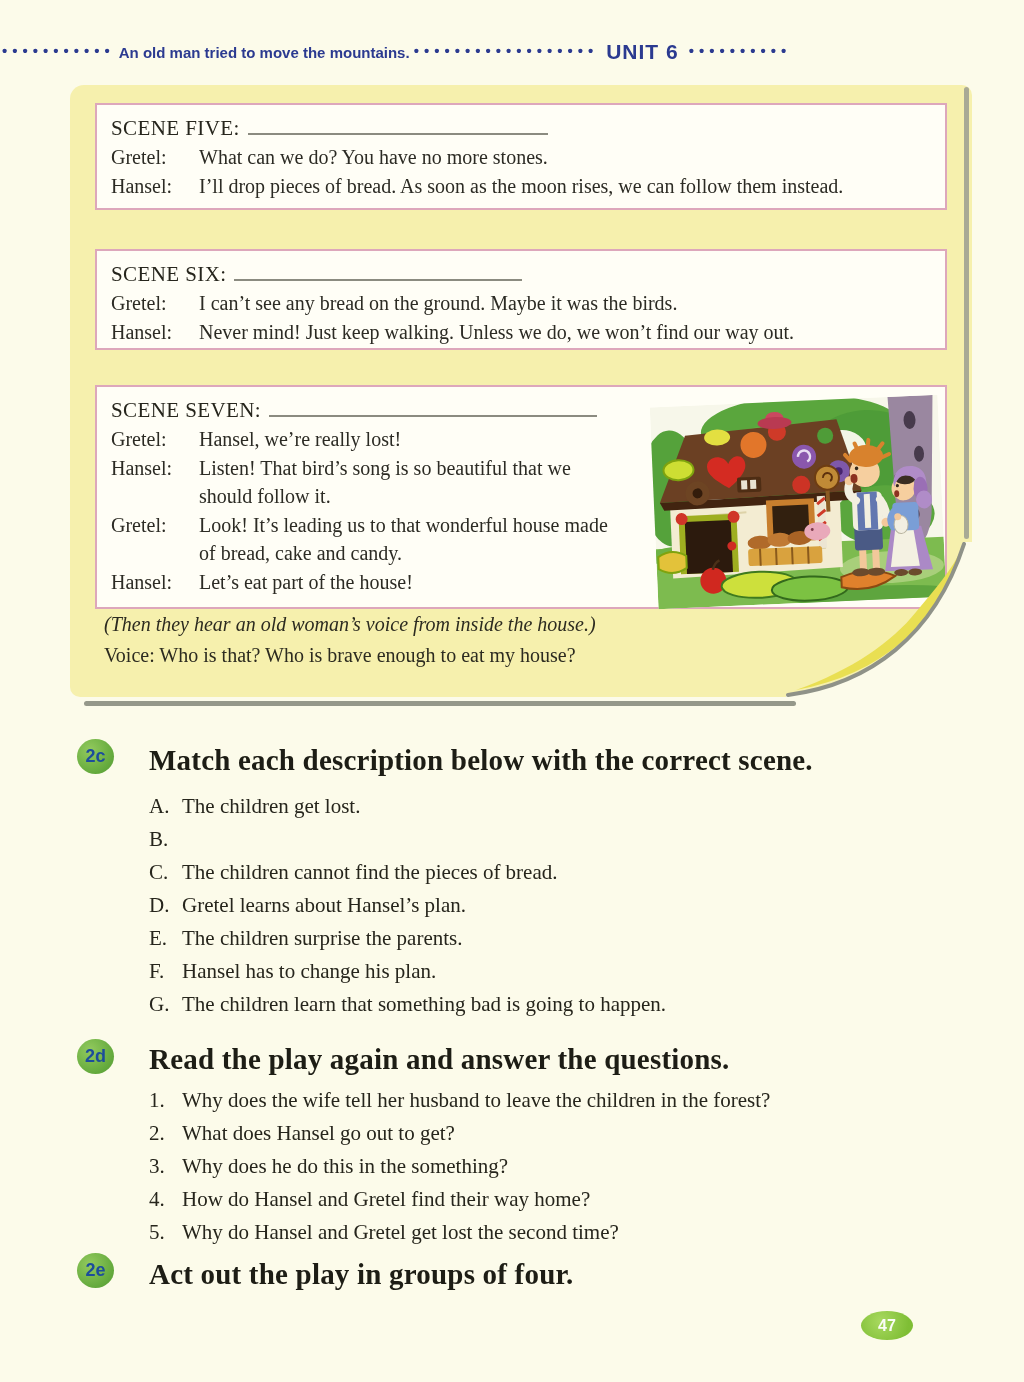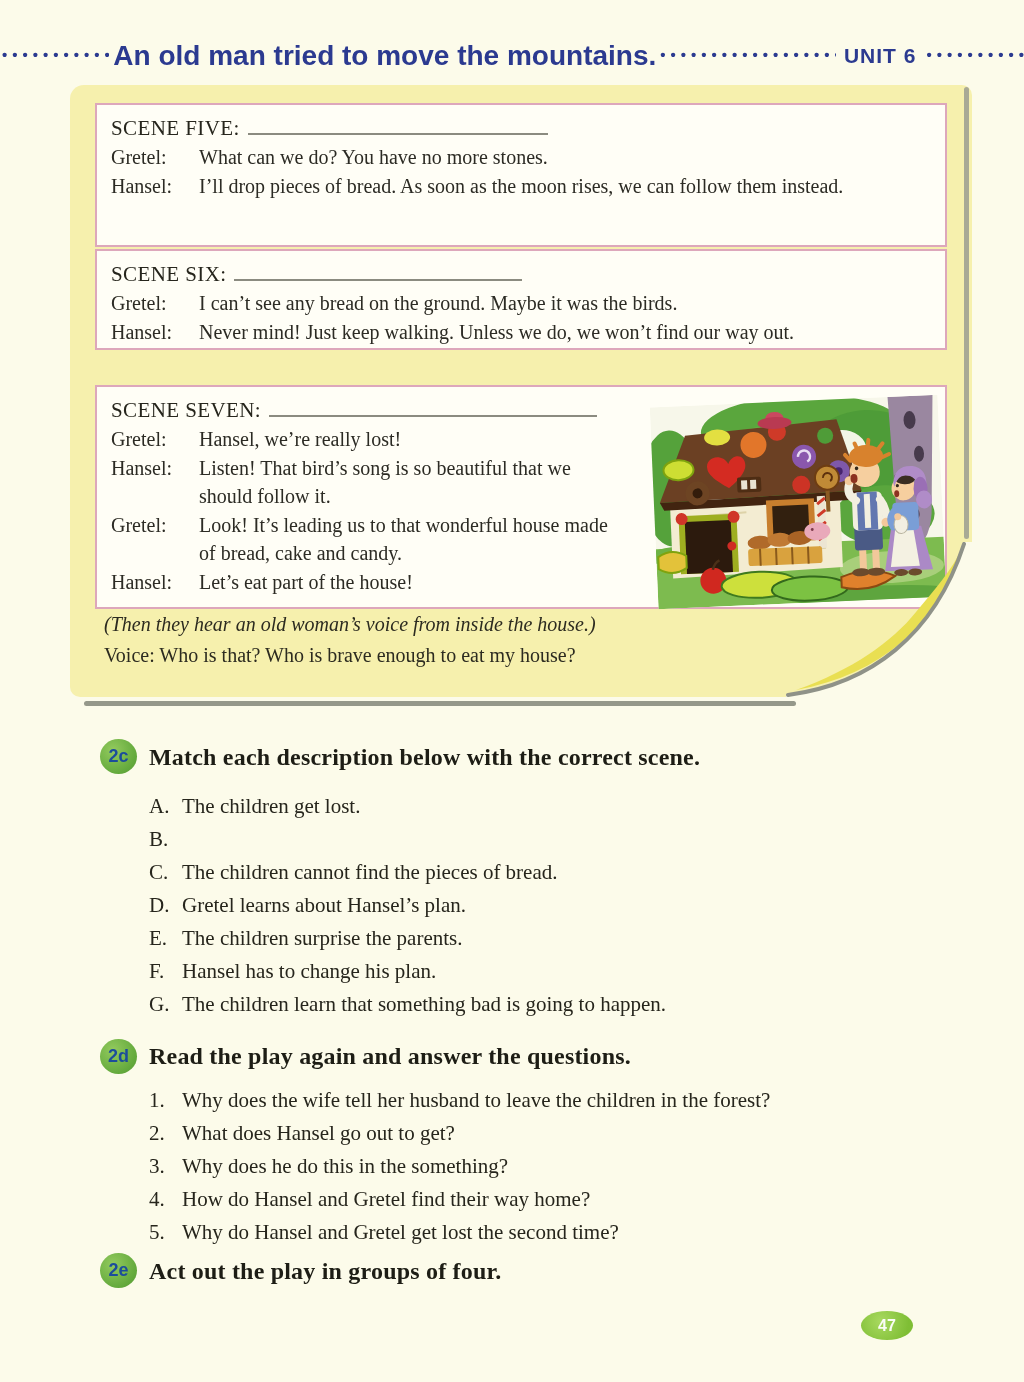--- a/index.html
+++ b/index.html
@@ -13,21 +13,21 @@
   }
 
   
   .header {
     position:absolute; top:40px; left:0; width:1024px;
     display:flex; align-items:center; white-space:nowrap;
     color:#2b3a90; font-family:"Liberation Sans", sans-serif;
   }
   .dots { font-size:15px; font-weight:bold; letter-spacing:5px; position:relative; top:-2px; overflow:hidden; }
   .dots-left { margin-left:2px; }
-  .header-title { font-size:28px; font-weight:700; margin:0 4px 0 4px; }
+  .header-title { font-size:15px; font-weight:700; margin:0 4px 0 4px; }
   .unit-label { font-size:21px; font-weight:800; letter-spacing:1px; margin:0 10px 0 8px; }
 
   
   .pad {
     position:absolute; left:70px; top:85px; width:902px; height:612px;
     background:#f6f0ad;
     border-radius:14px 10px 0 10px;
   }
   .pad-right-edge {
     position:absolute; left:894px; top:2px; width:5px; height:452px;
@@ -39,21 +39,21 @@
   }
   .curl { position:absolute; right:-4px; bottom:-10px; }
 
   
   .scenebox {
     position:absolute; left:25px; width:852px;
     background:#fffef6;
     border:2px solid #dda7bb;
     padding:8px 10px 6px 14px;
   }
-  .box5 { top:18px;  height:144px; }
+  .box5 { top:18px;  height:107px; }
   .box6 { top:164px; height:101px; }
   .box7 { top:300px; height:224px; }
 
   .scene-heading { font-size:21px; letter-spacing:.4px; color:#26251c; line-height:30px; }
   .blank { display:inline-block; border-bottom:2px solid #8b8b80; height:16px; vertical-align:baseline; margin-left:8px; }
   .blank5 { width:300px; } .blank6 { width:288px; } .blank7 { width:328px; }
 
   .dline { display:flex; font-size:20px; line-height:28.5px; }
   .speaker { width:88px; flex:none; }
   .box5 .dtext { max-width:668px; }
@@ -68,29 +68,29 @@
   
   .voice-block { position:absolute; left:34px; top:524px; font-size:20px; line-height:31px; color:#2c2b20; }
   .stage-dir { font-style:italic; }
 
   
   .badge {
     position:absolute; width:37px; height:35px; border-radius:50%;
     background:radial-gradient(circle at 35% 32%, #93ca5e, #63a93c 70%, #559637);
     color:#1c4d9b; font-family:"Liberation Sans", sans-serif;
     font-weight:800; font-size:18px;
-    display:flex; align-items:center; justify-content:center;margin-left:23px;
+    display:flex; align-items:center; justify-content:center;
   }
   .b2c { left:77px; top:739px; }
   .b2d { left:77px; top:1039px; }
   .b2e { left:77px; top:1253px; }
 
   .instr {
     position:absolute; left:149px;
-    font-size:24px; font-weight:700; color:#1d1d15; letter-spacing:.2px;
+    font-size:29px; font-weight:700; color:#1d1d15; letter-spacing:.2px;
   }
   .i2c { top:744px; } .i2d { top:1043px; } .i2e { top:1258px; }
 
   .list { position:absolute; left:149px; width:800px; }
   .list2c { top:790px; } .list2d { top:1084px; }
   .item-row { display:flex; font-size:21px; line-height:33px; color:#26251c; }
   .item-label { width:33px; flex:none; }
 
   
   .page-badge {

